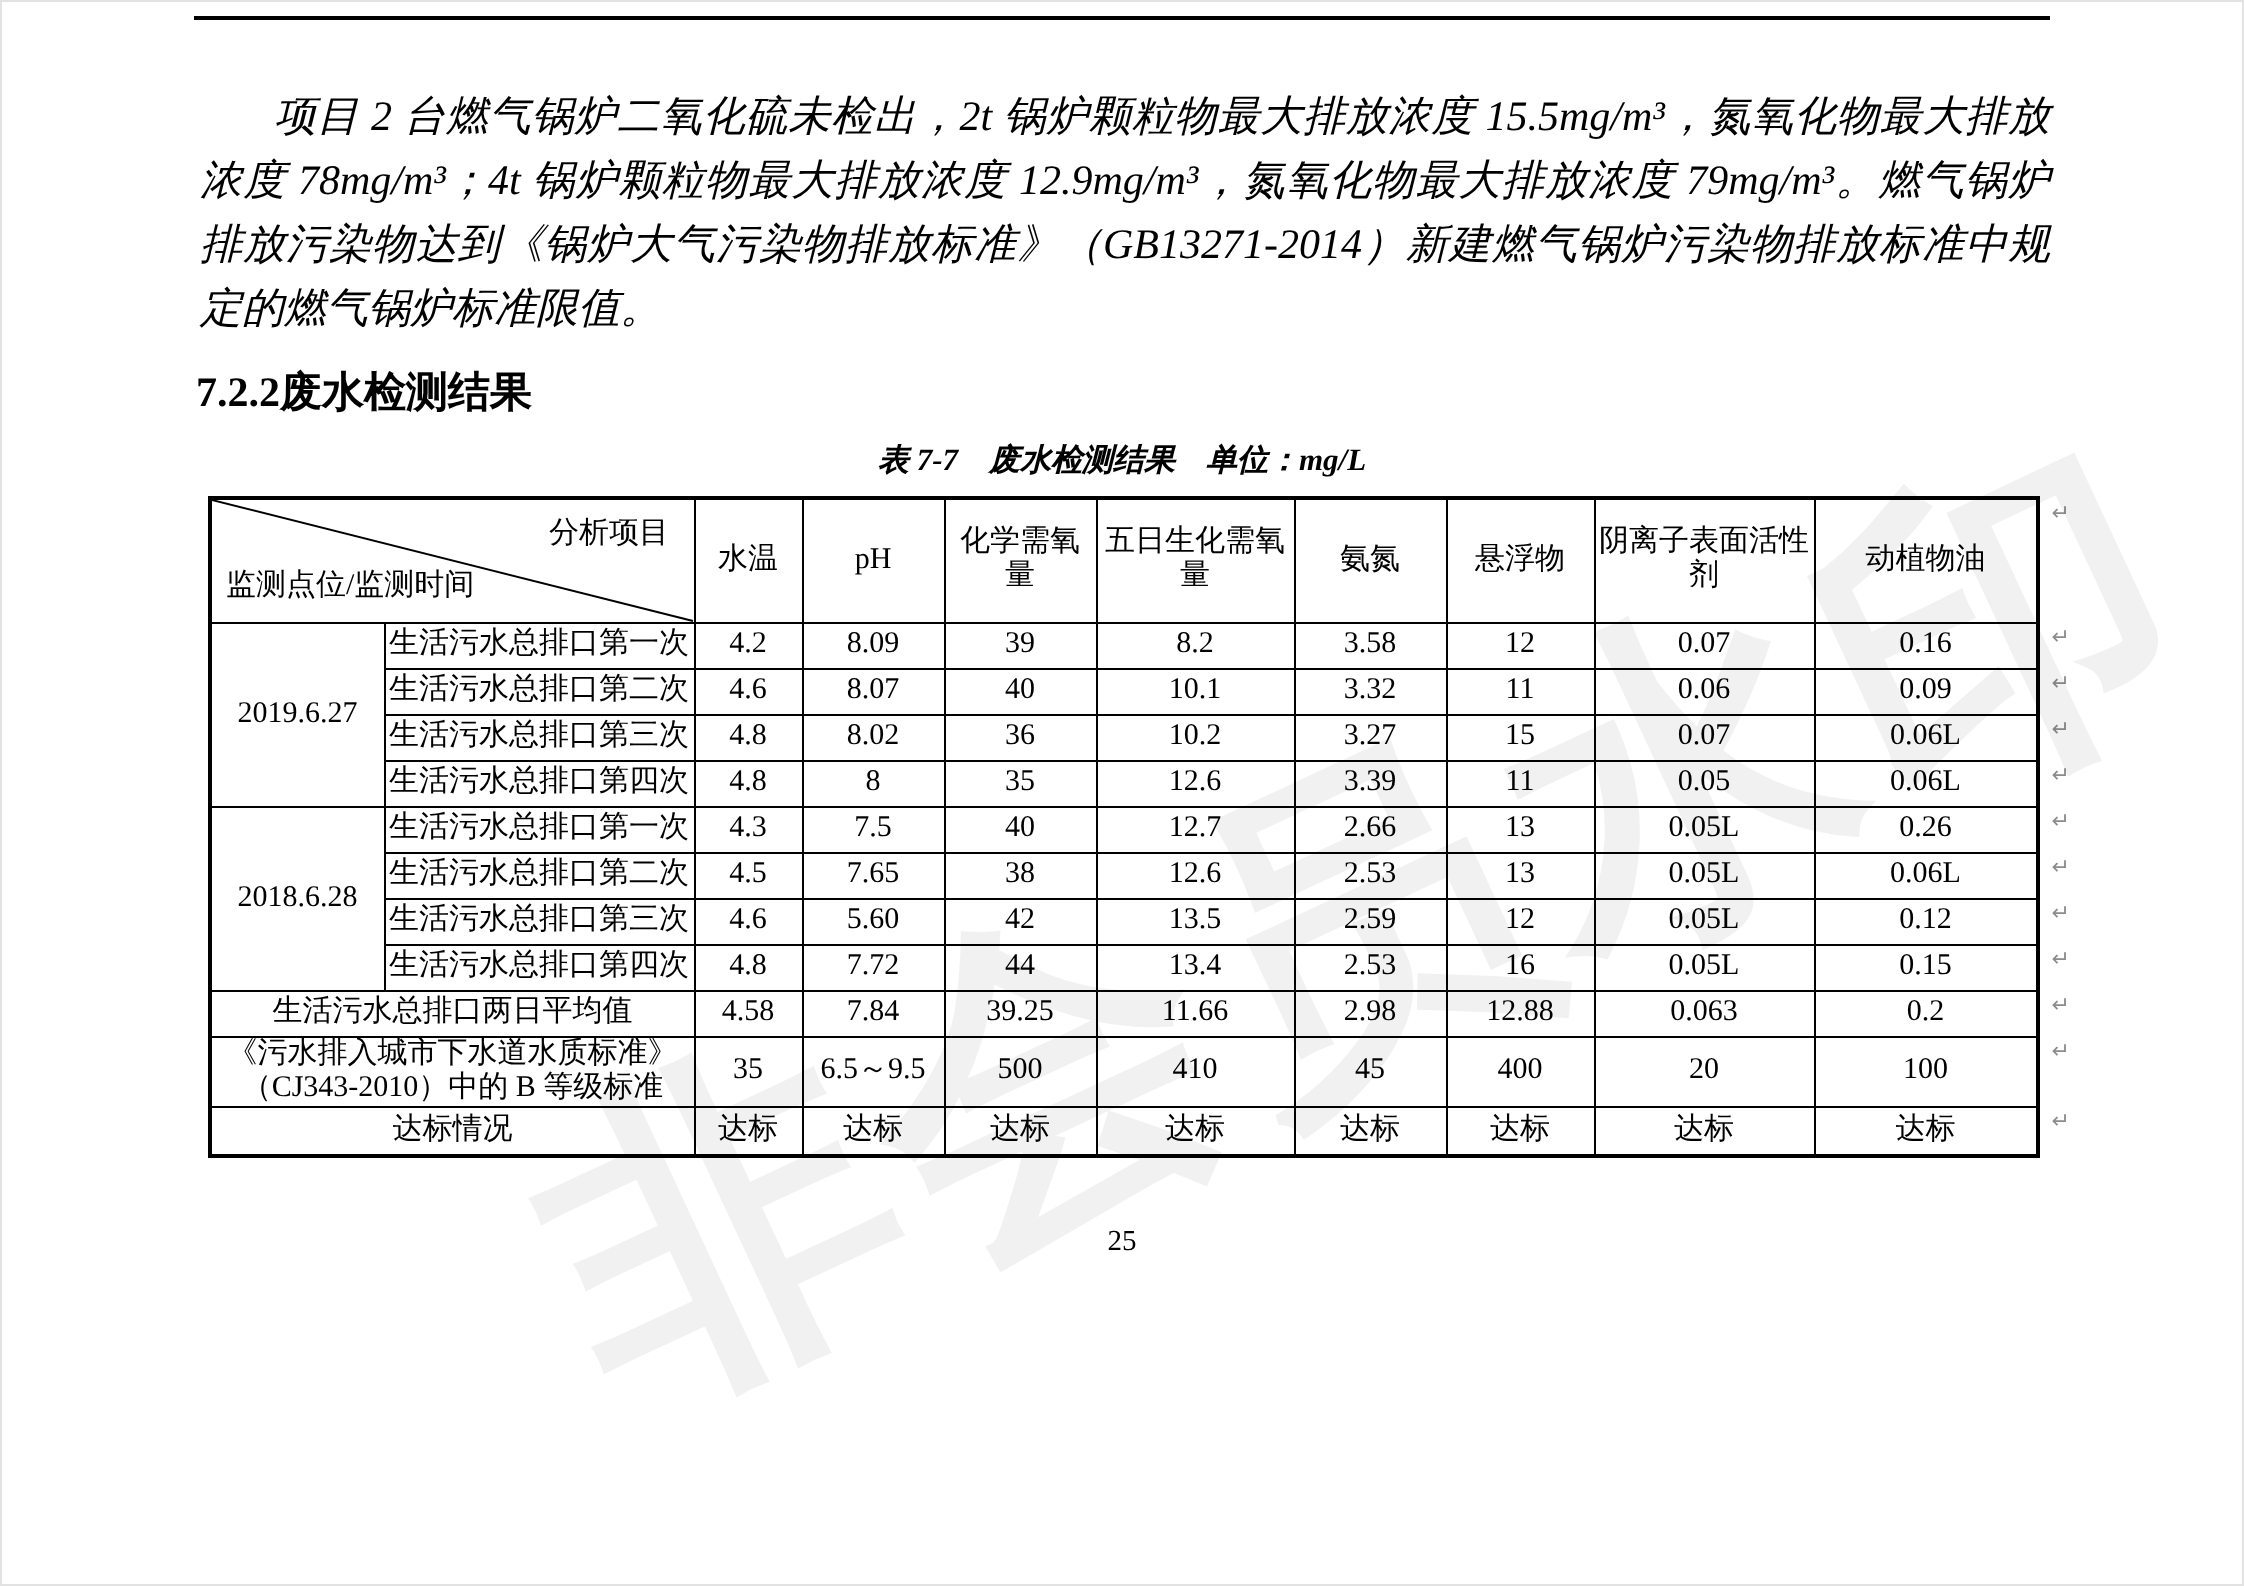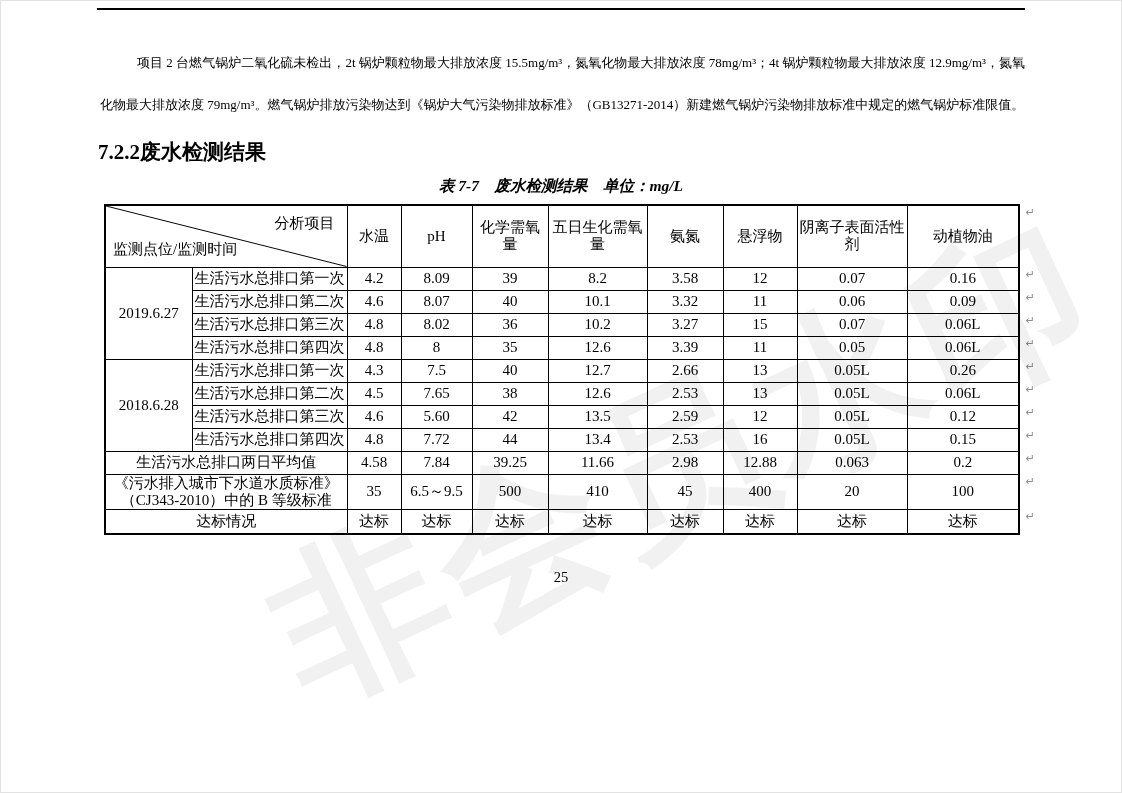--- a/index.html
+++ b/index.html
@@ -21,25 +21,26 @@
     text-align: center;
     font-size: 15px;
     letter-spacing: 0.5px;
   }
   .header-rule {
     border: none;
     border-top: 2px solid #000;
     margin: 7px 96px 0 96px;
   }
   .para {
-    font-size: 13px;
-    line-height: 42px;
+    font-size: 21px;
+    line-height: 32px;
     text-align: justify;
     margin: 32px 96px 0 99px;
     text-indent: 37px;
+    font-style: italic;
   }
   .section-heading {
     margin: 12px 0 0 97px;
     font-size: 21px;
     font-weight: bold;
   }
   .caption {
     text-align: center;
     font-size: 15.5px;
     font-weight: bold;

